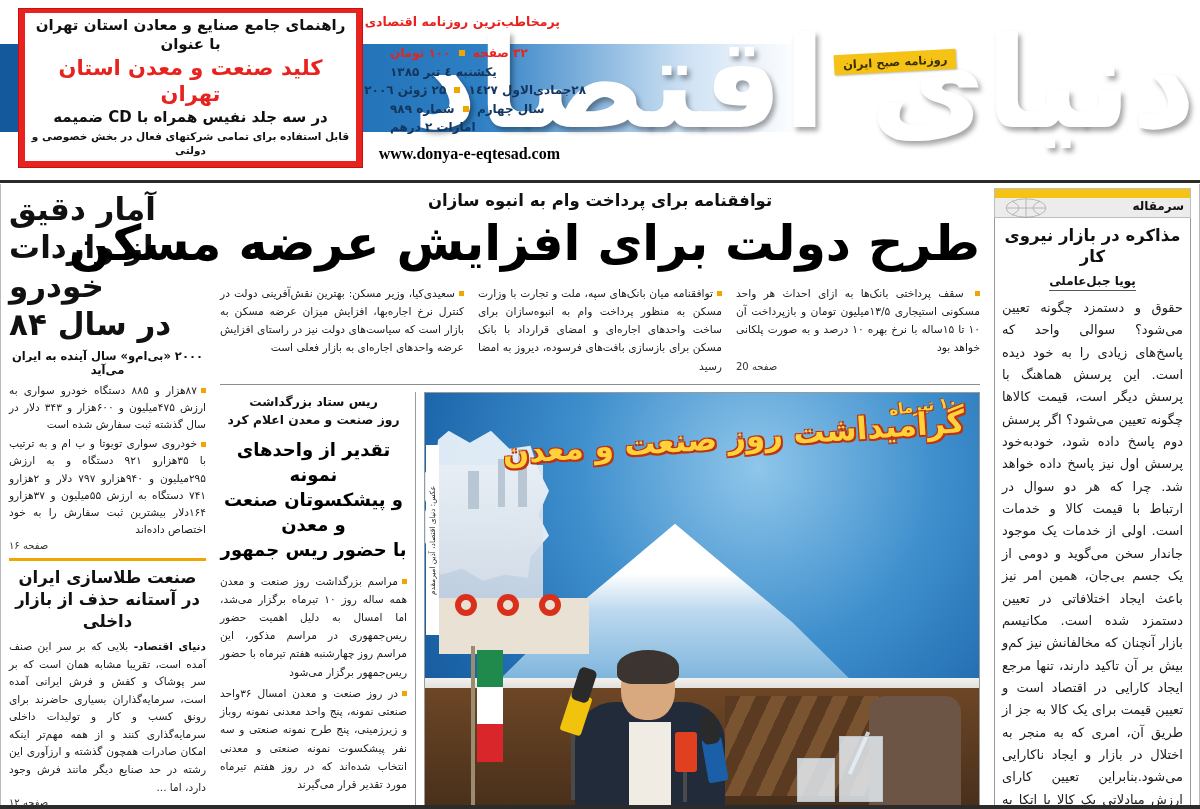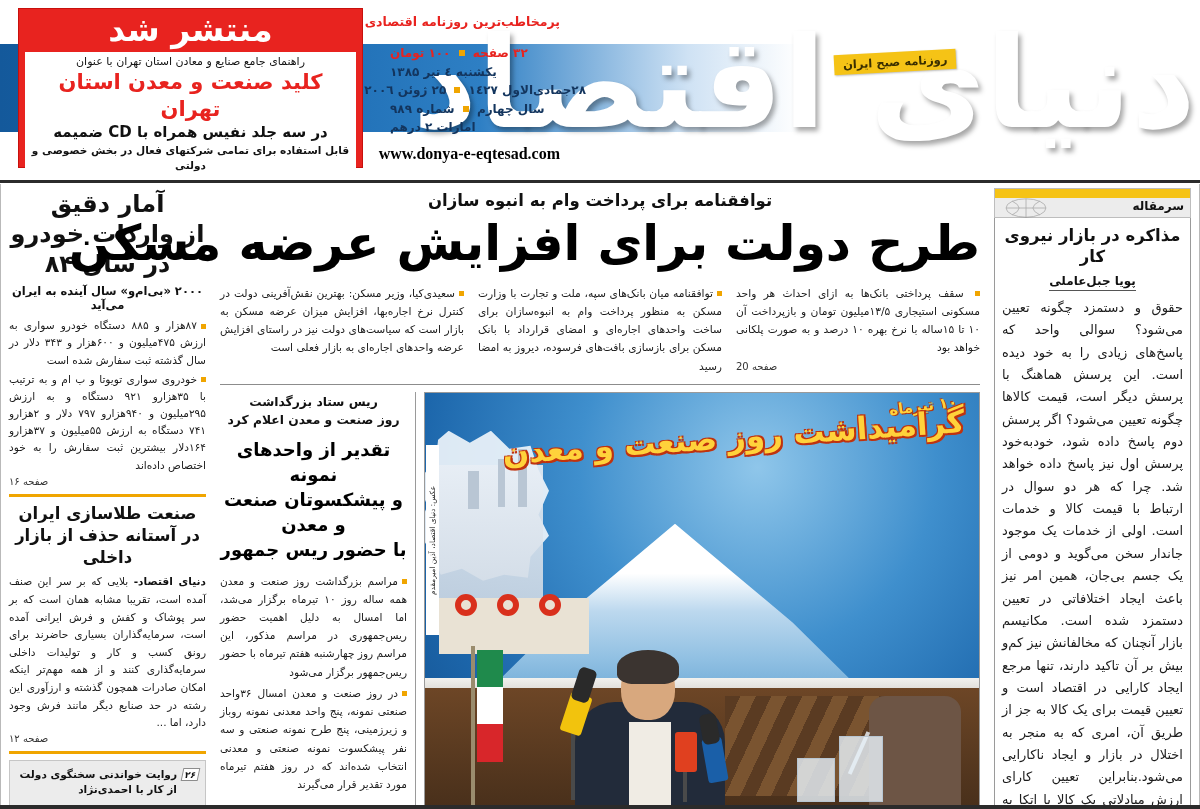--- a/index.html
+++ b/index.html
@@ -20,21 +20,21 @@
     background:#e8231f; border:1px solid #c8100c;
     text-align:center; color:#fff;
   }
   .promo-top {
     font-size:33px; font-weight:bold; color:#fff;
     line-height:1.05; padding-top:4px; letter-spacing:-1px;
   }
   .promo-white {
     background:#fff; margin:4px 6px 2px 6px; padding:3px 4px 4px 4px;
   }
-  .promo-l1 { color:#111; font-size:11px; font-weight:normal; line-height:1.25; }
+  .promo-l1 { color:#111; font-size:15px; font-weight:bold; line-height:1.25; }
   .promo-l2 { color:#e8231f; font-size:21px; font-weight:bold; line-height:1.25; margin:1px 0; }
   .promo-l3 { color:#111; font-size:15px; font-weight:bold; line-height:1.3; }
   .promo-l4 { color:#111; font-size:10.5px; font-weight:bold; line-height:1.35; margin-top:1px; }
   .promo-phone {
     color:#fff; font-size:21px; font-weight:bold; letter-spacing:3px;
     padding-top:3px;
   }
 
   
   .slogan {
@@ -82,21 +82,21 @@
   
   .body { position:absolute; left:0; top:184px; width:1200px; height:625px; }
 
   
   .colL {
     position:absolute; right:986px; top:0; width:214px; height:625px;
     background:#fff; padding:4px 8px 0 8px;
     border-left:1px solid #b9b9b9;
   }
   .lead-title {
-    text-align:center; font-size:24px; font-weight:bold; color:#111;
+    text-align:left; font-size:31px; font-weight:bold; color:#111;
     line-height:1.24; margin-top:2px; letter-spacing:-.5px;
   }
   .lead-sub {
     text-align:center; font-size:11.5px; font-weight:bold; color:#111;
     margin-top:5px;
   }
   .bullets { margin-top:5px; }
   .bullet {
     font-size:10.6px; line-height:1.62; color:#1b1b1b; text-align:justify;
     margin-bottom:2px;
@@ -353,21 +353,20 @@
         <span>سال چهارم</span>
         <span class="sq"></span>
         <span>شماره ۹۸۹</span>
       </div>
       <div class="row">امارات ۲ درهم</div>
     </div>
 
     <div class="website">www.donya-e-eqtesad.com</div>
 
     <div class="promo">
-      <div class="promo-top">منتشر شد</div>
       <div class="promo-white">
         <div class="promo-l1">راهنمای جامع صنایع و معادن استان تهران با عنوان</div>
         <div class="promo-l2">کلید صنعت و معدن استان تهران</div>
         <div class="promo-l3">در سه جلد نفیس همراه با CD ضمیمه</div>
         <div class="promo-l4">قابل استفاده برای تمامی شرکتهای فعال در بخش خصوصی و دولتی</div>
       </div>
       <div class="promo-phone">۸۸ ۴۵ ۷۵ ۹۵</div>
     </div>
 
     <div class="rule-thick"></div>

